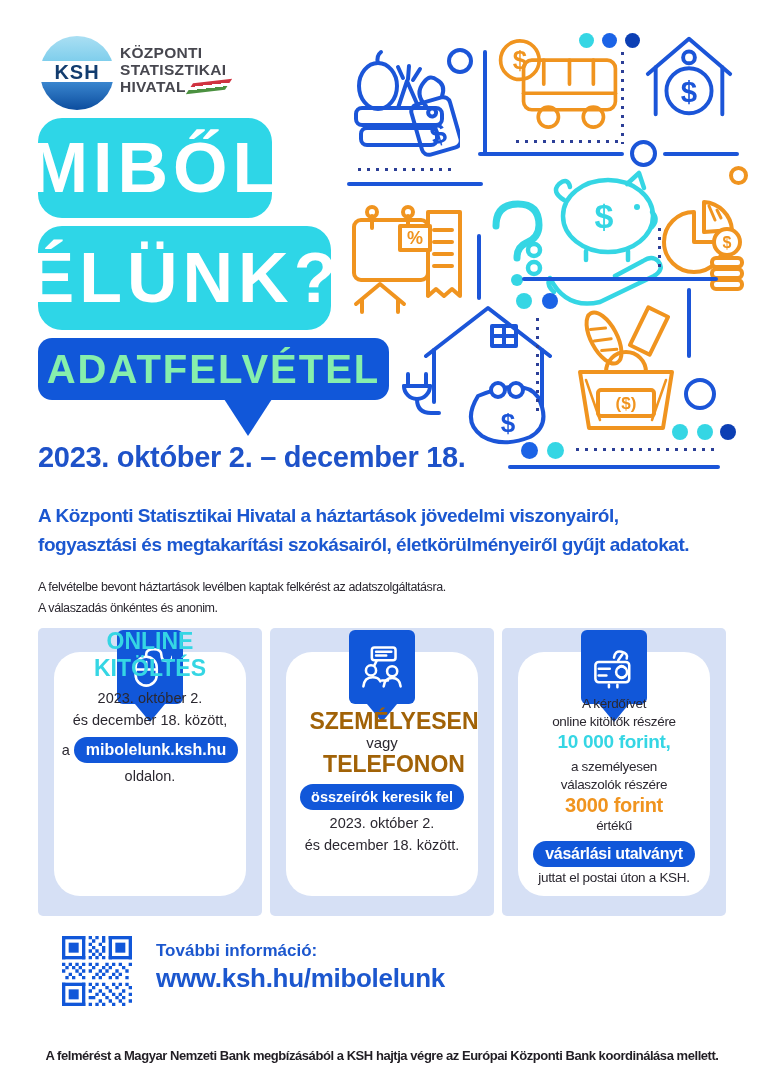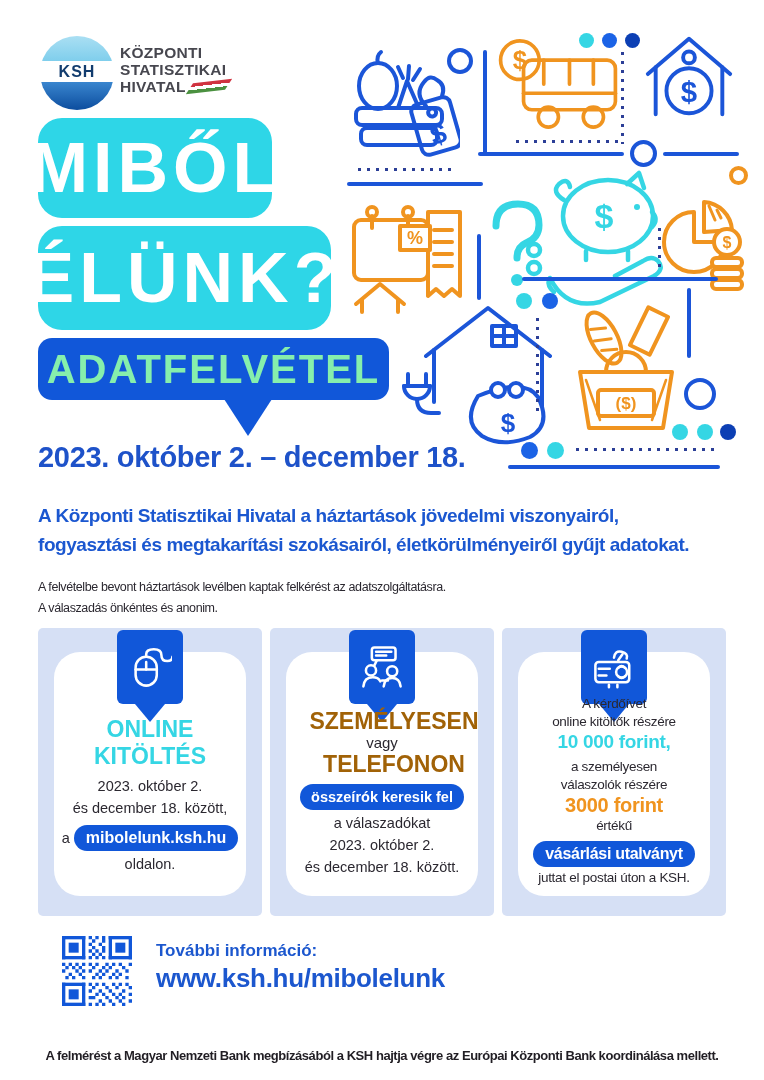--- a/index.html
+++ b/index.html
@@ -3,21 +3,21 @@
 <meta charset="utf-8">
 <style>
   html,body{margin:0;padding:0;background:#fff;}
   .poster{position:relative;width:764px;height:1080px;background:#fff;overflow:hidden;
           font-family:"Liberation Sans",sans-serif;}
   .abs{position:absolute;}
   
   .logo-sphere{position:absolute;left:40px;top:36px;width:74px;height:74px;border-radius:50%;
     background:linear-gradient(180deg,#aadff3 0%,#7fceec 34%,#ffffff 34%,#ffffff 62%,#3a86cf 62%,#0c4d9e 100%);}
   .logo-sphere .ksh{position:absolute;left:0;right:0;top:36%;height:26%;display:flex;align-items:center;
-    justify-content:center;font-weight:bold;font-size:16px;color:#123c6e;letter-spacing:1px;}
+    justify-content:center;font-weight:bold;font-size:20px;color:#123c6e;letter-spacing:1px;}
   .logo-name{position:absolute;left:120px;top:44px;font-weight:bold;font-size:15.5px;line-height:17px;
     color:#47474f;letter-spacing:.3px;}
   .hu-flag{display:inline-block;width:36px;height:11px;margin-left:5px;vertical-align:baseline;
     background:linear-gradient(180deg,#d03340 0 34%,#fff 34% 66%,#4b9140 66% 100%);
     transform:skewX(-38deg) rotate(-7deg);}
   
   .t-box{position:absolute;left:38px;background:#2ed6e7;color:#fff;font-weight:bold;border-radius:24px;
     display:flex;align-items:center;justify-content:center;letter-spacing:5px;}
   .t1{top:118px;width:234px;height:100px;font-size:70px;}
   .t2{top:226px;width:293px;height:104px;font-size:70px;}
@@ -43,21 +43,21 @@
   .decor svg text{font-family:"Liberation Sans",sans-serif;font-weight:bold;}
   
   .band{position:absolute;left:38px;top:628px;width:688px;height:288px;display:flex;gap:8px;}
   .panel{flex:1;background:#d6e0f5;border-radius:5px;position:relative;}
   .card{position:absolute;left:16px;right:16px;top:24px;bottom:20px;background:#fff;border-radius:26px;}
   .badge{position:absolute;left:50%;transform:translateX(-50%);top:2px;width:66px;height:74px;background:#1157d9;
     border-radius:6px;display:flex;align-items:center;justify-content:center;z-index:2;}
   .badge:after{content:"";position:absolute;top:74px;left:50%;transform:translateX(-50%);
     border-left:15px solid transparent;border-right:15px solid transparent;border-top:18px solid #1157d9;}
   .card-content{position:absolute;left:0;right:0;top:0;bottom:0;text-align:center;color:#2b2830;z-index:3;}
-  .cc1{padding-top:88px;font-size:14.5px;line-height:22px;}
+  .cc1{font-size:14.5px;line-height:22px;}
   .cc2{padding-top:80px;font-size:14.5px;line-height:22px;}
   .cc3{padding-top:67px;font-size:13.5px;line-height:17.5px;letter-spacing:-.3px;}
   .h-cyan{color:#35d6e4;font-weight:bold;font-size:23px;line-height:27px;}
   .h-orange{color:#a16207;font-weight:bold;font-size:23px;line-height:27px;padding-left:24px;}
   .vagy{font-size:15px;line-height:16px;color:#2b2830;}
   .pill{display:inline-block;background:#1157d9;color:#fff;font-weight:bold;border-radius:15px;
     padding:4px 12px;font-size:16px;line-height:18px;}
   .pill-sm{font-size:14.5px;padding:4px 11px;}
   .amt-cyan{color:#35d6e4;font-weight:bold;font-size:19px;line-height:24px;}
   .amt-orange{color:#f0941f;font-weight:bold;font-size:20px;line-height:24px;}
@@ -296,21 +296,20 @@
         </svg>
       </div>
       <div class="card"></div>
       <div class="card-content cc2">
         <div class="h-orange">SZEMÉLYESEN</div>
         <div class="vagy">vagy</div>
         <div class="h-orange">TELEFONON</div>
         <div class="pill-row">
           <span class="pill pill-sm">összeírók keresik fel</span>
         </div>
-        <div>a válaszadókat</div>
         <div>2023. október 2.</div>
         <div>és december 18. között.</div>
       </div>
     </div>
 
     <div class="panel">
       <div class="badge">
         <svg width="44" height="46" viewBox="0 0 52 52">
           <g stroke="#fff" stroke-width="3" fill="none" stroke-linecap="round" stroke-linejoin="round">
             <path d="M26 15 q1 -9 9 -7 q8 2 6 8"></path>

